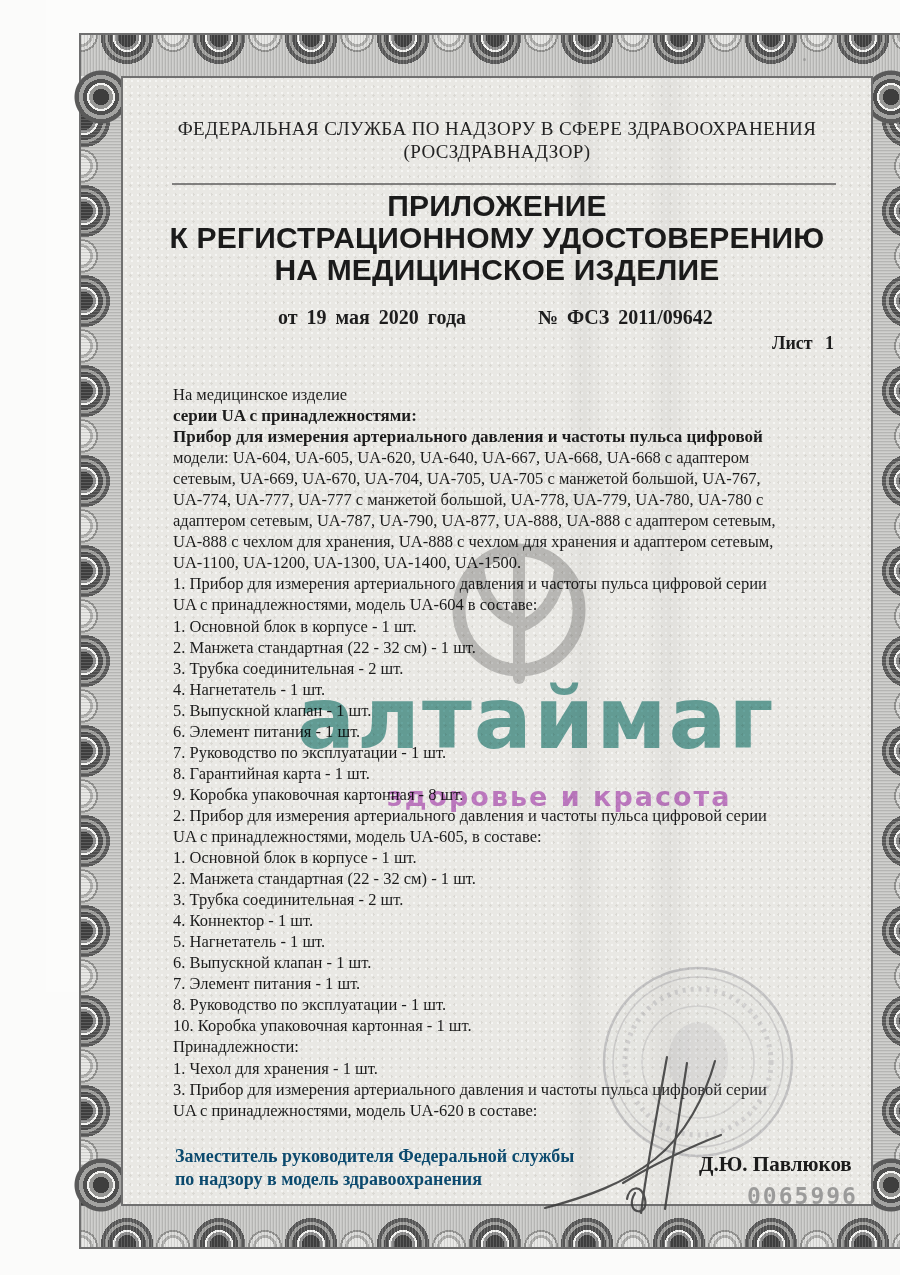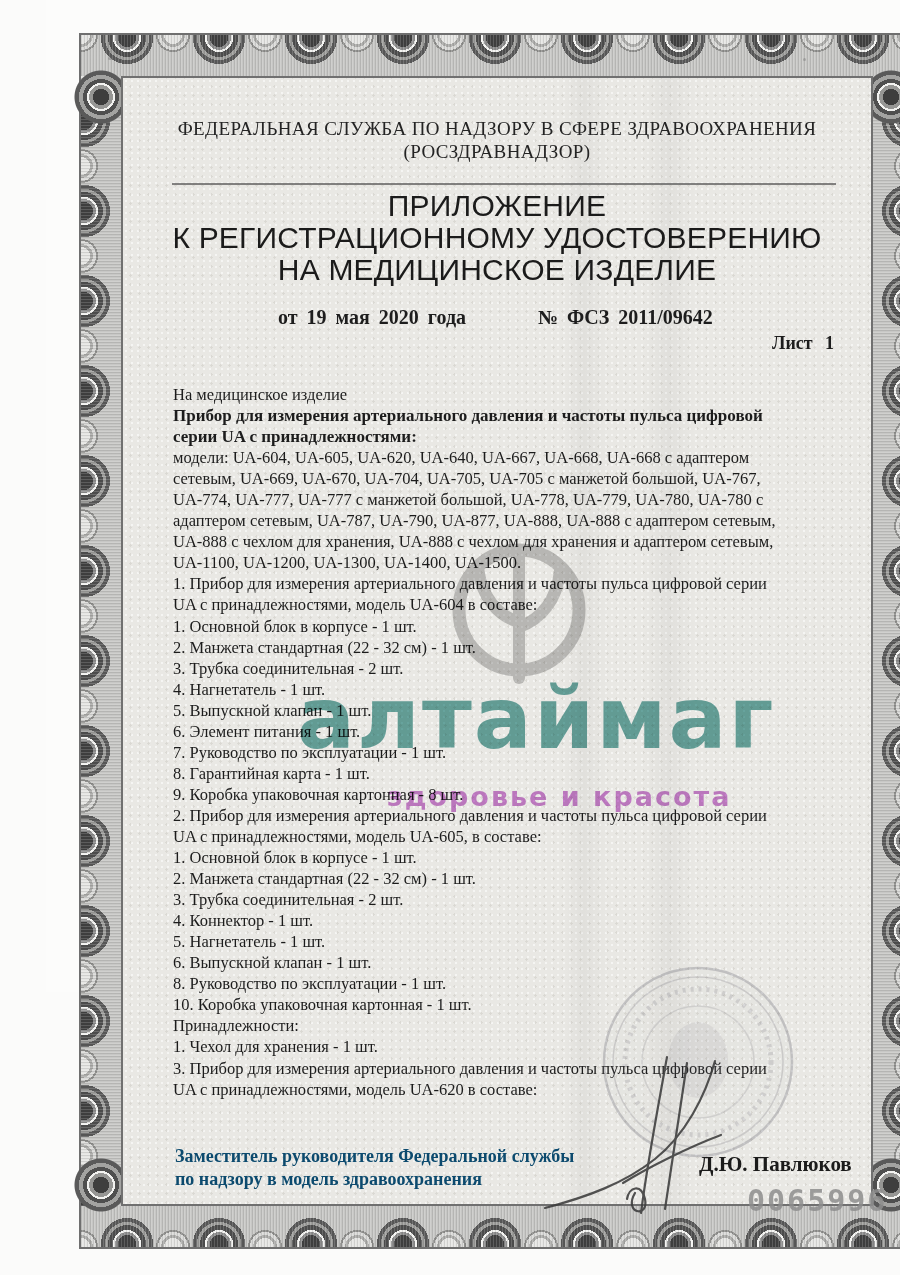--- a/index.html
+++ b/index.html
@@ -88,38 +88,38 @@
 
   
   .agency{
     position:absolute;left:77px;top:117px;width:748px;
     text-align:center;font-size:19px;line-height:23px;color:#242424;
     letter-spacing:.4px;
   }
   .divider{position:absolute;left:126px;top:183px;width:664px;height:2px;background:#5c5c5c;opacity:.75;}
   .main-title{
     position:absolute;left:77px;top:190px;width:748px;text-align:center;
-    font-family:"Liberation Sans", sans-serif;font-weight:normal;
+    font-family:"Liberation Sans", sans-serif;font-weight:bold;
     font-size:30px;line-height:32px;color:#1b1b1b;letter-spacing:.2px;
   }
   .date-row{position:absolute;left:0;top:306px;width:900px;font-weight:bold;font-size:20px;color:#1d1d1d;}
   .date-val{position:absolute;left:232px;word-spacing:4px;}
   .num-val{position:absolute;left:492px;word-spacing:4px;}
   .sheet{position:absolute;left:726px;top:333px;font-weight:bold;font-size:18px;color:#1d1d1d;word-spacing:8px;}
 
   .doc-text{position:absolute;left:127px;top:384px;width:682px;color:#1c1c1c;}
   .doc-line{height:21.05px;line-height:21.05px;font-size:16.5px;white-space:nowrap;}
   .doc-line.b{font-weight:bold;font-size:17px;}
 
   .signer{position:absolute;left:129px;top:1145px;width:520px;font-weight:bold;font-size:18px;line-height:22.5px;color:#0c4a6e;}
   .signer-name{position:absolute;left:653px;top:1152px;font-weight:bold;font-size:21px;color:#1b1b1b;}
   .serial{
     position:absolute;left:701px;top:1183px;
     font-family:"DejaVu Sans Mono", monospace;
-    font-size:30px;letter-spacing:2px;color:#8e8e8e;font-weight:bold;opacity:.85;
+    font-size:23px;letter-spacing:2px;color:#8e8e8e;font-weight:bold;opacity:.85;
   }
 
   
   .wm{mix-blend-mode:multiply;pointer-events:none;}
   .wm-logo{position:absolute;left:380px;top:526px;opacity:.55;}
   .wm-brand{
     position:absolute;left:251px;top:668px;
     font-family:"DejaVu Sans", sans-serif;font-weight:bold;
     font-size:86px;line-height:100px;letter-spacing:2px;color:#0f766e;opacity:.62;
   }
@@ -169,22 +169,22 @@
   </div>
 
   <div class="date-row">
     <span class="date-val">от 19 мая 2020 года</span>
     <span class="num-val">№ ФСЗ 2011/09642</span>
   </div>
   <div class="sheet">Лист 1</div>
 
   <div class="doc-text">
       <div class="doc-line">На медицинское изделие</div>
+      <div class="doc-line b">серии UA с принадлежностями:</div>
       <div class="doc-line b">Прибор для измерения артериального давления и частоты пульса цифровой</div>
-      <div class="doc-line b">серии UA с принадлежностями:</div>
       <div class="doc-line">модели: UA-604, UA-605, UA-620, UA-640, UA-667, UA-668, UA-668 с адаптером</div>
       <div class="doc-line">сетевым, UA-669, UA-670, UA-704, UA-705, UA-705 с манжетой большой, UA-767,</div>
       <div class="doc-line">UA-774, UA-777, UA-777 с манжетой большой, UA-778, UA-779, UA-780, UA-780 с</div>
       <div class="doc-line">адаптером сетевым, UA-787, UA-790, UA-877, UA-888, UA-888 с адаптером сетевым,</div>
       <div class="doc-line">UA-888 с чехлом для хранения, UA-888 с чехлом для хранения и адаптером сетевым,</div>
       <div class="doc-line">UA-1100, UA-1200, UA-1300, UA-1400, UA-1500.</div>
       <div class="doc-line">1. Прибор для измерения артериального давления и частоты пульса цифровой серии</div>
       <div class="doc-line">UA с принадлежностями, модель UA-604 в составе:</div>
       <div class="doc-line">1. Основной блок в корпусе - 1 шт.</div>
       <div class="doc-line">2. Манжета стандартная (22 - 32 см) - 1 шт.</div>
@@ -196,20 +196,21 @@
       <div class="doc-line">8. Гарантийная карта - 1 шт.</div>
       <div class="doc-line">9. Коробка упаковочная картонная - 8 шт.</div>
       <div class="doc-line">2. Прибор для измерения артериального давления и частоты пульса цифровой серии</div>
       <div class="doc-line">UA с принадлежностями, модель UA-605, в составе:</div>
       <div class="doc-line">1. Основной блок в корпусе - 1 шт.</div>
       <div class="doc-line">2. Манжета стандартная (22 - 32 см) - 1 шт.</div>
       <div class="doc-line">3. Трубка соединительная - 2 шт.</div>
       <div class="doc-line">4. Коннектор - 1 шт.</div>
       <div class="doc-line">5. Нагнетатель - 1 шт.</div>
       <div class="doc-line">6. Выпускной клапан - 1 шт.</div>
+      <div class="doc-line">7. Элемент питания - 1 шт.</div>
       <div class="doc-line">8. Руководство по эксплуатации - 1 шт.</div>
       <div class="doc-line">10. Коробка упаковочная картонная - 1 шт.</div>
       <div class="doc-line">Принадлежности:</div>
       <div class="doc-line">1. Чехол для хранения - 1 шт.</div>
       <div class="doc-line">3. Прибор для измерения артериального давления и частоты пульса цифровой серии</div>
       <div class="doc-line">UA с принадлежностями, модель UA-620 в составе:</div>
     </div>
 
   <svg class="wm wm-logo" width="185" height="160" viewBox="0 0 185 160">
     <circle cx="93" cy="84" r="60" fill="none" stroke="#9b9b9b" stroke-width="13"></circle>

